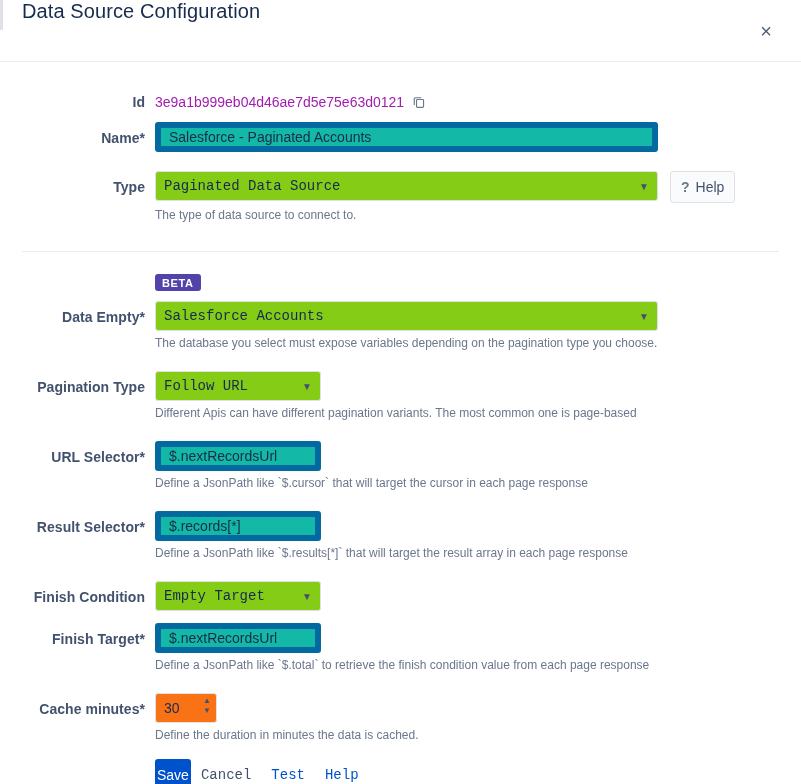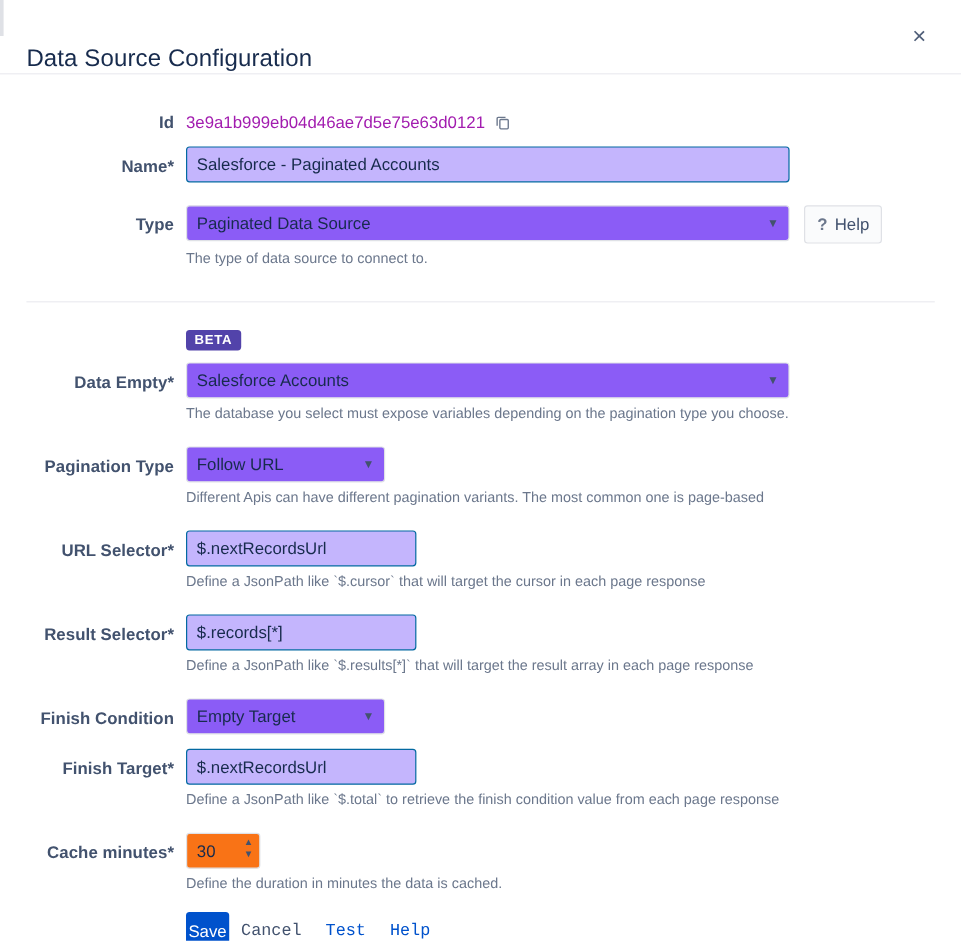--- a/index.html
+++ b/index.html
@@ -19,21 +19,21 @@
     position: relative;
     width: 801px;
     height: 784px;
     background: #ffffff;
     box-sizing: border-box;
   }
   .dialog-header {
     height: 62px;
     border-bottom: 1px solid #ebecf0;
     display: flex;
-    align-items: flex-end;
+    align-items: flex-start;
     padding: 0 22px;
     box-sizing: border-box;
     position: relative;
   }
   .dialog-title {
     font-size: 20px;
     color: #172b4d;
     font-weight: 500;
     letter-spacing: 0.1px;
   }
@@ -107,31 +107,31 @@
   }
   .copy-icon {
     display: inline-flex;
     cursor: pointer;
     color: #6b778c;
   }
   input.text-input {
     width: 503px;
     height: 30px;
     box-sizing: border-box;
-    border: 1px solid #0369a1;
+    border: 6px solid #0369a1;
     border-radius: 3px;
     padding: 4px 8px;
     font-family: "Liberation Sans", sans-serif;
     font-size: 14px;
     color: #172b4d;
-    background: #c4b5fd;
+    background: #14b8a6;
     outline: none;
   }
   input.text-input.short {
-    width: 192px;
+    width: 166px;
   }
   input.num-input {
     width: 62px;
     height: 30px;
     box-sizing: border-box;
     border: 1px solid #dfe1e6;
     border-radius: 3px;
     padding: 4px 8px;
     font-family: "Liberation Sans", sans-serif;
     font-size: 14px;
@@ -143,23 +143,23 @@
     position: relative;
     display: inline-block;
   }
   select.sel {
     -webkit-appearance: none;
     appearance: none;
     height: 30px;
     box-sizing: border-box;
     border: 1px solid #dfe1e6;
     border-radius: 3px;
-    background: #8b5cf6;
+    background: #84cc16;
     padding: 4px 28px 4px 8px;
-    font-family: Liberation Sans, sans-serif;
+    font-family: Liberation Mono, monospace;
     font-size: 14px;
     color: #172b4d;
     outline: none;
   }
   select.sel.wide { width: 503px; }
   select.sel.narrow { width: 166px; }
   .chev {
     position: absolute;
     right: 9px;
     top: 11px;

